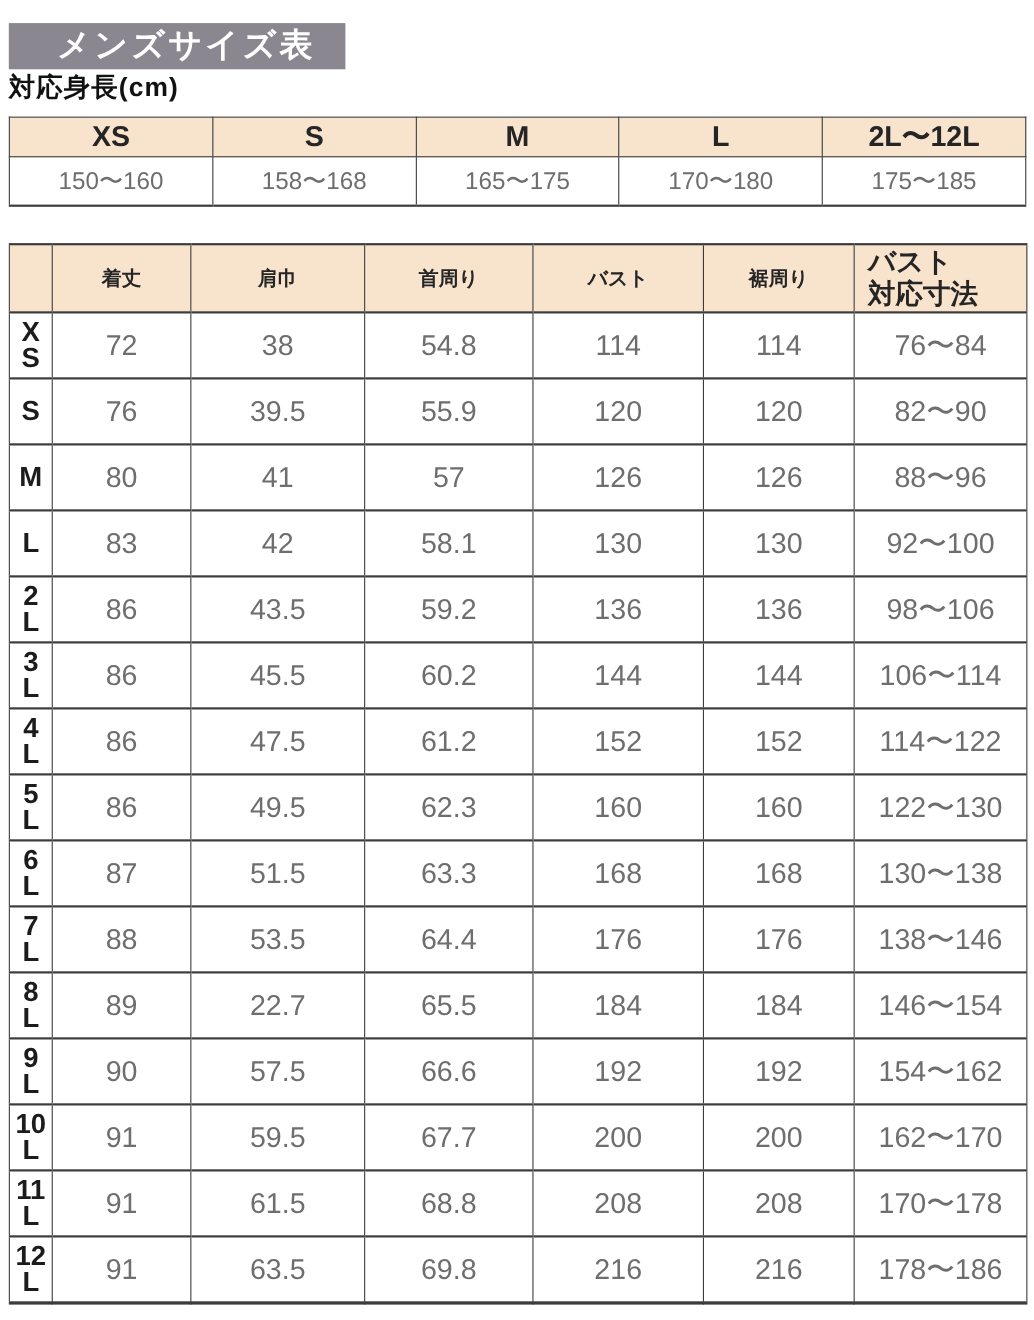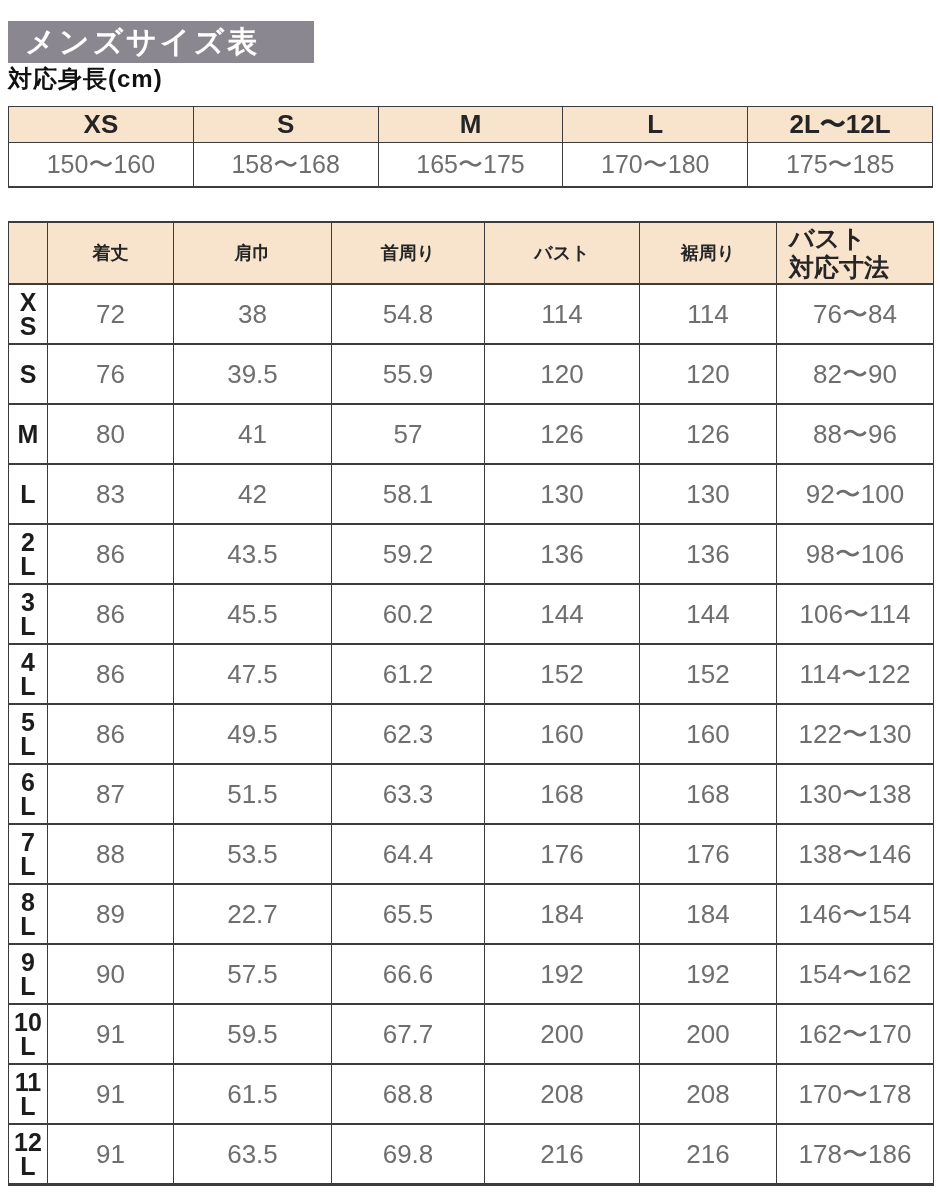--- a/index.html
+++ b/index.html
@@ -25,20 +25,21 @@
     box-sizing: border-box;
     width: 306px;
     height: 42px;
     background: #8b8791;
     color: #ffffff;
     font-size: 30px;
     font-weight: bold;
     line-height: 42px;
     padding-left: 17px;
     letter-spacing: 3px;
+    text-align: center;
   }
   .subtitle {
     font-size: 24px;
     font-weight: bold;
     letter-spacing: 1px;
     color: #111111;
   }
   table {
     border-collapse: collapse;
     table-layout: fixed;
@@ -53,21 +54,21 @@
     font-size: 26px;
     font-weight: bold;
     color: #252525;
     border: 1px solid #3c3c3c;
     text-align: center;
     padding: 0;
     margin-top: 10px;
   }
   .height-table td {
     height: 43px;
-    font-size: 25px;
+    font-size: 22px;
     color: #6e6e6e;
     border: 1px solid #3c3c3c;
     border-bottom: 2px solid #3c3c3c;
     text-align: center;
     padding: 0;
   }
   .size-table {
     margin-top: 33px;
     border-top: 2px solid #3c3c3c;
     border-bottom: 3px solid #3c3c3c;

